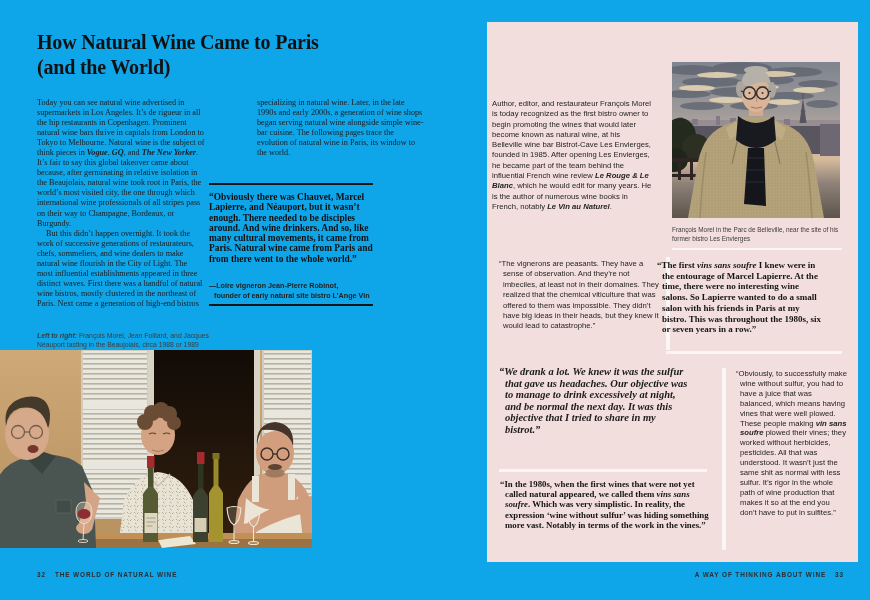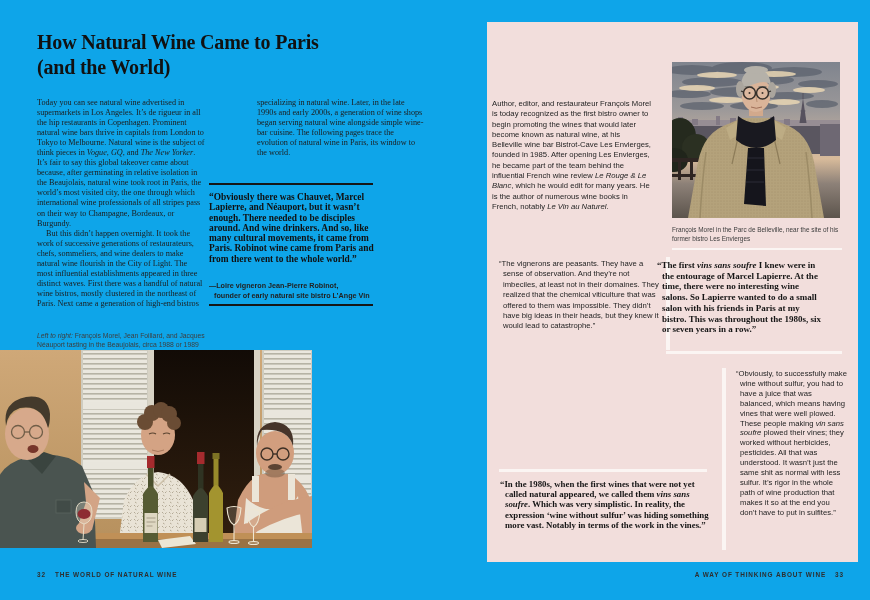--- a/index.html
+++ b/index.html
@@ -1,19 +1,19 @@
 <!DOCTYPE html>
 <html><head>
 <meta charset="utf-8">
 <style>
   html,body{margin:0;padding:0;background:#ffffff;}
   #spread{position:relative;width:870px;height:600px;background:#0ea5e9;overflow:hidden;
           font-family:"Liberation Sans",sans-serif;color:#1a1a1a;}
   .abs{position:absolute;}
-  .i{font-style:italic;}
+  .i{font-style:italic;font-weight:bold;}
   
   #title-left{left:37px;top:30px;width:370px;margin:0;
     font:bold 20px/24.5px "Liberation Serif",serif;letter-spacing:-0.2px;color:#111;
     white-space:pre-line;}
   .bodycol{width:168px;font:8.2px/10.05px "Liberation Serif",serif;color:#1d1d1d;}
   .bodycol p{margin:0;}
   #col1{left:37px;top:98px;}
   #col2{left:209px;top:98px;margin-left:48px;}
   #col1 .p2{text-indent:9px;}
   .rule-black{height:1.5px;background:#161616;}
@@ -65,21 +65,21 @@
     <p><span>Today you can see natural wine advertised in supermarkets in Los Angeles. It’s de rigueur in all the hip restaurants in Copenhagen. Prominent natural wine bars thrive in capitals from London to Tokyo to Melbourne. Natural wine is the subject of think pieces in </span><span class="i">Vogue</span><span>, </span><span class="i">GQ</span><span>, and </span><span class="i">The New Yorker</span><span>. It’s fair to say this global takeover came about because, after germinating in relative isolation in the Beaujolais, natural wine took root in Paris, the world’s most visited city, the one through which international wine professionals of all stripes pass on their way to Champagne, Bordeaux, or Burgundy.</span></p>
     <p class="p2">But this didn’t happen overnight. It took the work of successive generations of restaurateurs, chefs, sommeliers, and wine dealers to make natural wine flourish in the City of Light. The most influential establishments appeared in three distinct waves. First there was a handful of natural wine bistros, mostly clustered in the northeast of Paris. Next came a generation of high-end bistros</p>
   </div>
 
   <div id="col2" class="abs bodycol">
     <p>specializing in natural wine. Later, in the late 1990s and early 2000s, a generation of wine shops began serving natural wine alongside simple wine-bar cuisine. The following pages trace the evolution of natural wine in Paris, its window to the world.</p>
   </div>
 
   <div id="rule1" class="abs rule-black"></div>
 
-  <div id="pullquote" class="abs">“Obviously there was Chauvet, Marcel Lapierre, and Néauport, but it wasn’t enough. There needed to be disciples around. And wine drinkers. And so, like many cultural movements, it came from Paris. Robinot wine came from Paris and from there went to the whole world.”</div>
+  <div id="pullquote" class="abs">“Obviously there was Chauvet, Marcel Lapierre, and Néauport, but it wasn’t enough. There needed to be disciples around. And wine drinkers. And so, like many cultural movements, it came from Paris. Natural wine came from Paris and from there went to the whole world.”</div>
 
   <div id="attribution" class="abs">
     <div>—Loire vigneron Jean-Pierre Robinot,</div>
     <div class="attr2">founder of early natural site bistro L’Ange Vin</div>
   </div>
 
   <div id="rule2" class="abs rule-black"></div>
 
   <div id="caption-left" class="abs"><span class="i">Left to right:</span><span> François Morel, Jean Foillard, and Jacques Néauport tasting in the Beaujolais, circa 1988 or 1989</span></div>
 
@@ -303,20 +303,21 @@
 
   <div id="caption-right" class="abs">François Morel in the Parc de Belleville, near the site of his former bistro Les Envierges</div>
   <div id="rule-caption" class="abs rule-white"></div>
 
   <div id="quote-vignerons" class="abs">“The vignerons are peasants. They have a sense of observation. And they’re not imbeciles, at least not in their domaines. They realized that the chemical viticulture that was offered to them was impossible. They didn’t have big ideas in their heads, but they knew it would lead to catastrophe.”</div>
 
   <div id="bar-firstvins" class="abs rule-white"></div>
   <div id="quote-firstvins" class="abs"><span>“The first </span><span class="i">vins sans soufre</span><span> I knew were in the entourage of Marcel Lapierre. At the time, there were no interesting wine salons. So Lapierre wanted to do a small salon with his friends in Paris at my bistro. This was throughout the 1980s, six or seven years in a row.”</span></div>
   <div id="rule-firstvins" class="abs rule-white"></div>
 
+  <div id="quote-wedrank" class="abs">“We drank a lot. We knew it was the sulfur that gave us headaches. Our objective was to manage to drink excessively at night, and be normal the next day. It was this objective that I tried to share in my bistrot.”</div>
 
   <div id="rule-1980s" class="abs rule-white"></div>
   <div id="quote-1980s" class="abs"><span>“In the 1980s, when the first wines that were not yet called natural appeared, we called them </span><span class="i">vins sans soufre</span><span>. Which was very simplistic. In reality, the expression ‘wine without sulfur’ was hiding something more vast. Notably in terms of the work in the vines.”</span></div>
 
   <div id="bar-obviously" class="abs rule-white"></div>
   <div id="quote-obviously" class="abs"><span>“Obviously, to successfully make wine without sulfur, you had to have a juice that was balanced, which means having vines that were well plowed. These people making </span><span class="i">vin sans soufre</span><span> plowed their vines; they worked without herbicides, pesticides. All that was understood. It wasn’t just the same shit as normal with less sulfur. It’s rigor in the whole path of wine production that makes it so at the end you don’t have to put in sulfites.”</span></div>
 
   <footer id="footer-right" class="abs footer">
     <span>A WAY OF THINKING ABOUT WINE</span><span class="pagenum">33</span>
   </footer>

